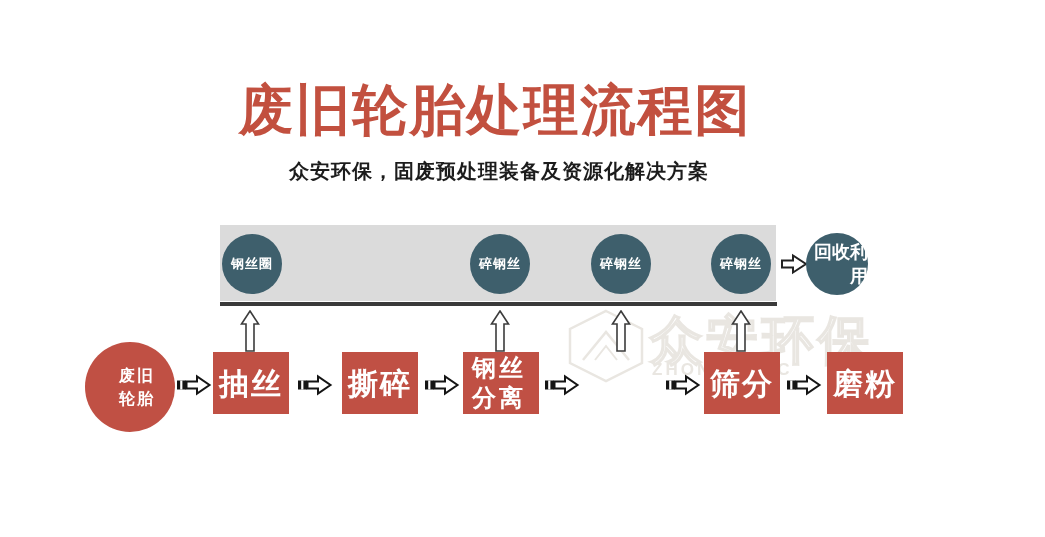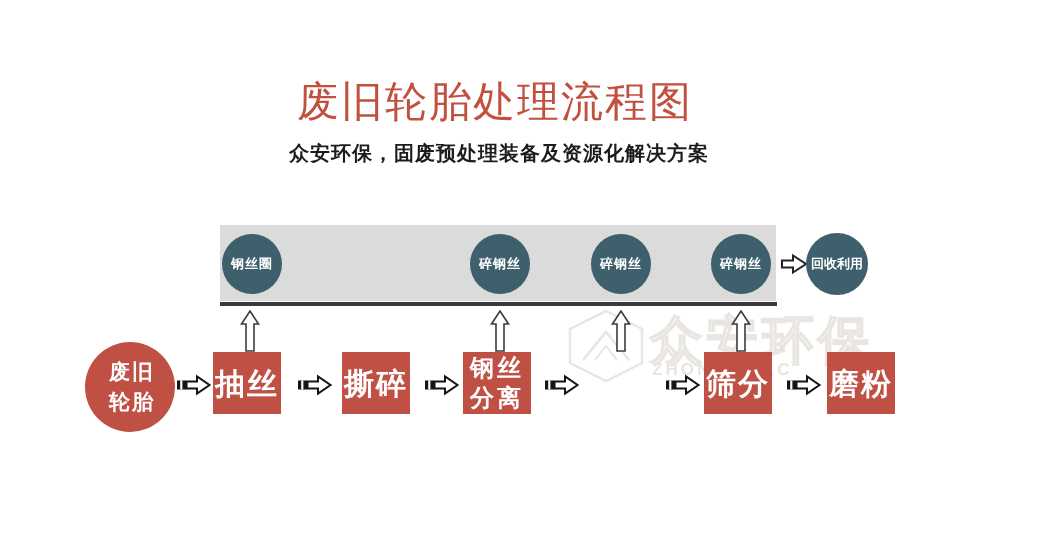--- a/index.html
+++ b/index.html
@@ -6,40 +6,40 @@
     --red:#c05044; --title_red:#c2503f; --teal:#3e5f6c; --band:#dbdbdb;
     --line:#3a3a3a; --watermark:#e9e6e1;
   }
   *{margin:0;padding:0;box-sizing:border-box;}
   html,body{background:#fff;}
   body{font-family:"Liberation Sans",sans-serif;}
   .canvas{position:relative;width:1045px;height:537px;background:#fff;overflow:hidden;}
 
   
   .hdr{position:absolute;top:74px;left:0;width:990px;text-align:center;z-index:3;}
-  .title{font-size:42px;font-weight:400;letter-spacing:2px;color:var(--title_red);
+  .title{font-size:55px;font-weight:700;letter-spacing:2px;color:var(--title_red);
          font-family:"Liberation Sans",sans-serif;}
   .subtitle{margin-top:10px;font-size:20px;font-weight:700;letter-spacing:1px;color:#1c1c1c;
             font-family:"Liberation Serif",serif;padding-left:8px;}
 
   
   .band{position:absolute;left:220px;top:225px;width:556px;height:76px;background:var(--band);z-index:1;}
   .band-line{position:absolute;left:220px;top:302px;width:557px;height:4px;background:var(--line);z-index:2;}
 
   
   .circle{position:absolute;border-radius:50%;background:var(--teal);color:#fff;
           display:flex;align-items:center;justify-content:center;text-align:right;z-index:2;}
   .byp{width:60px;height:60px;top:234px;font-size:13px;font-weight:700;letter-spacing:1px;}
-  .recycle{left:806px;top:233px;width:62px;height:62px;font-size:13px;font-weight:700;}
+  .recycle{left:806px;top:233px;width:62px;height:62px;font-size:18px;font-weight:700;}
   .source{left:85px;top:342px;width:90px;height:90px;background:var(--red);z-index:2;}
-  .source span{display:block;width:50px;font-size:21px;font-weight:700;line-height:1.45;letter-spacing:2px;}
+  .source span{display:block;width:50px;font-size:16px;font-weight:700;line-height:1.45;letter-spacing:2px;}
 
   
-  .box{position:absolute;top:352px;width:68px;height:62px;background:var(--red);color:#fff;
-       display:flex;align-items:center;justify-content:center;text-align:center;z-index:2;
+  .box{position:absolute;top:352px;width:76px;height:62px;background:var(--red);color:#fff;
+       display:flex;align-items:center;justify-content:center;text-align:left;z-index:2;
        font-size:30px;font-weight:700;letter-spacing:2px;line-height:1.1;}
   .box.two-line{font-size:24px;letter-spacing:3px;line-height:1.25;}
   .box.two-line span{width:58px;display:block;}
 
   
   .harrow{position:absolute;top:372px;width:36px;height:26px;z-index:2;}
   .uparrow{position:absolute;top:310px;width:20px;height:42px;z-index:2;}
   .toparrow{position:absolute;left:780px;top:252px;width:28px;height:24px;z-index:2;}
 
   

